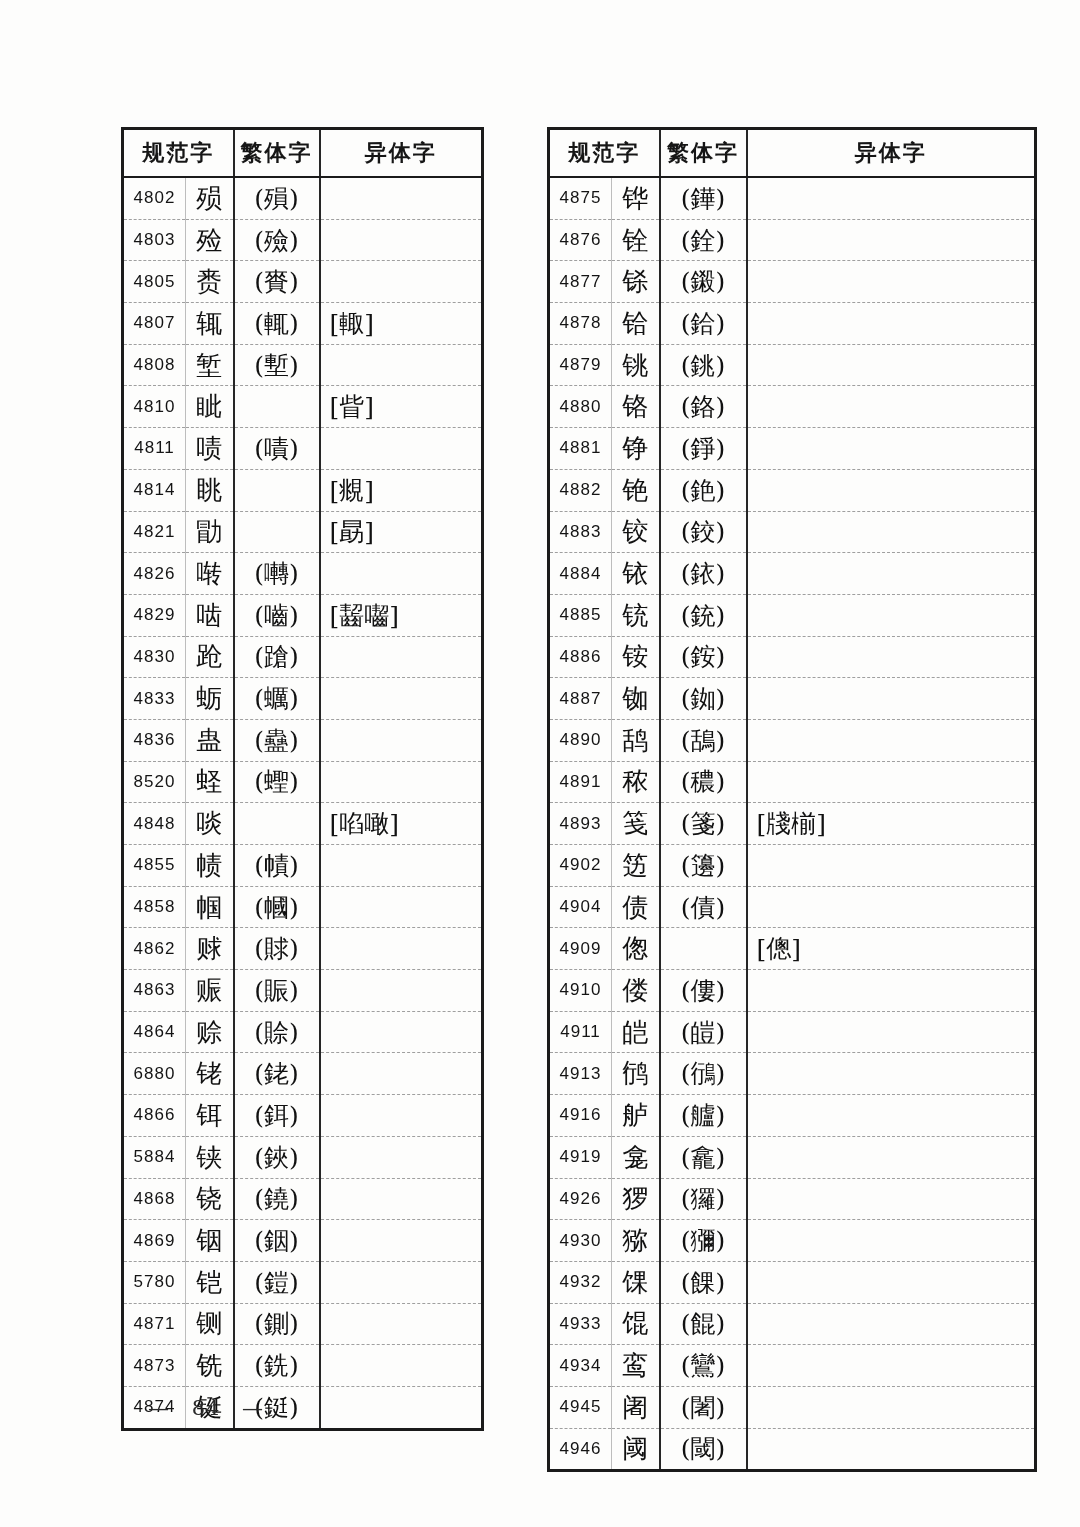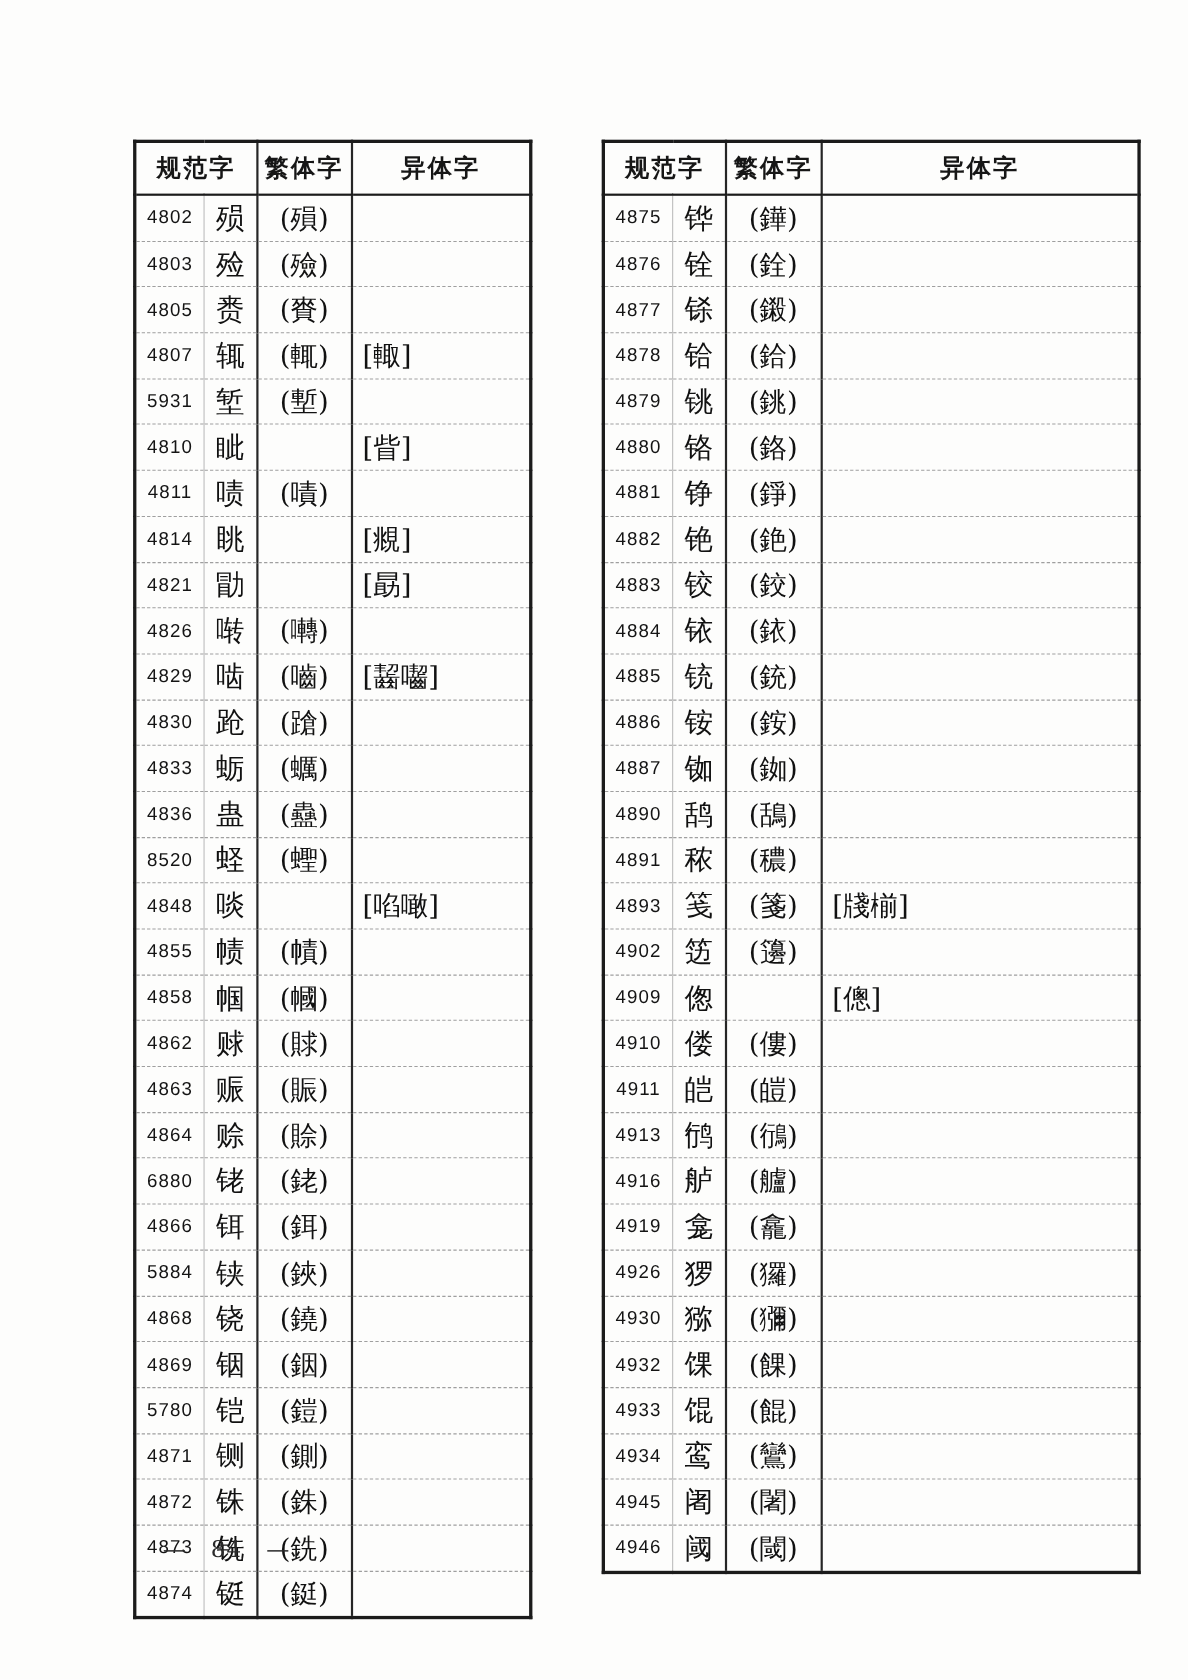--- a/index.html
+++ b/index.html
@@ -106,21 +106,21 @@
             <td class="c-trad">(賚)</td>
             <td class="c-var"></td>
           </tr>
           <tr>
             <td class="c-no">4807</td>
             <td class="c-std">辄</td>
             <td class="c-trad">(輒)</td>
             <td class="c-var">[輙]</td>
           </tr>
           <tr>
-            <td class="c-no">5931</td>
+            <td class="c-no">4808</td>
             <td class="c-std">堑</td>
             <td class="c-trad">(塹)</td>
             <td class="c-var"></td>
           </tr>
           <tr>
             <td class="c-no">4810</td>
             <td class="c-std">眦</td>
             <td class="c-trad"></td>
             <td class="c-var">[眥]</td>
           </tr>
@@ -247,26 +247,20 @@
           <tr>
             <td class="c-no">5780</td>
             <td class="c-std">铠</td>
             <td class="c-trad">(鎧)</td>
             <td class="c-var"></td>
           </tr>
           <tr>
             <td class="c-no">4871</td>
             <td class="c-std">铡</td>
             <td class="c-trad">(鍘)</td>
-            <td class="c-var"></td>
-          </tr>
-          <tr>
-            <td class="c-no">4872</td>
-            <td class="c-std">铢</td>
-            <td class="c-trad">(銖)</td>
             <td class="c-var"></td>
           </tr>
           <tr>
             <td class="c-no">4873</td>
             <td class="c-std">铣</td>
             <td class="c-trad">(銑)</td>
             <td class="c-var"></td>
           </tr>
           <tr>
             <td class="c-no">4874</td>
@@ -390,20 +384,26 @@
             <td class="c-trad">(箋)</td>
             <td class="c-var">[牋椾]</td>
           </tr>
           <tr>
             <td class="c-no">4902</td>
             <td class="c-std">笾</td>
             <td class="c-trad">(籩)</td>
             <td class="c-var"></td>
           </tr>
           <tr>
+            <td class="c-no">4904</td>
+            <td class="c-std">债</td>
+            <td class="c-trad">(債)</td>
+            <td class="c-var"></td>
+          </tr>
+          <tr>
             <td class="c-no">4909</td>
             <td class="c-std">偬</td>
             <td class="c-trad"></td>
             <td class="c-var">[傯]</td>
           </tr>
           <tr>
             <td class="c-no">4910</td>
             <td class="c-std">偻</td>
             <td class="c-trad">(僂)</td>
             <td class="c-var"></td>

